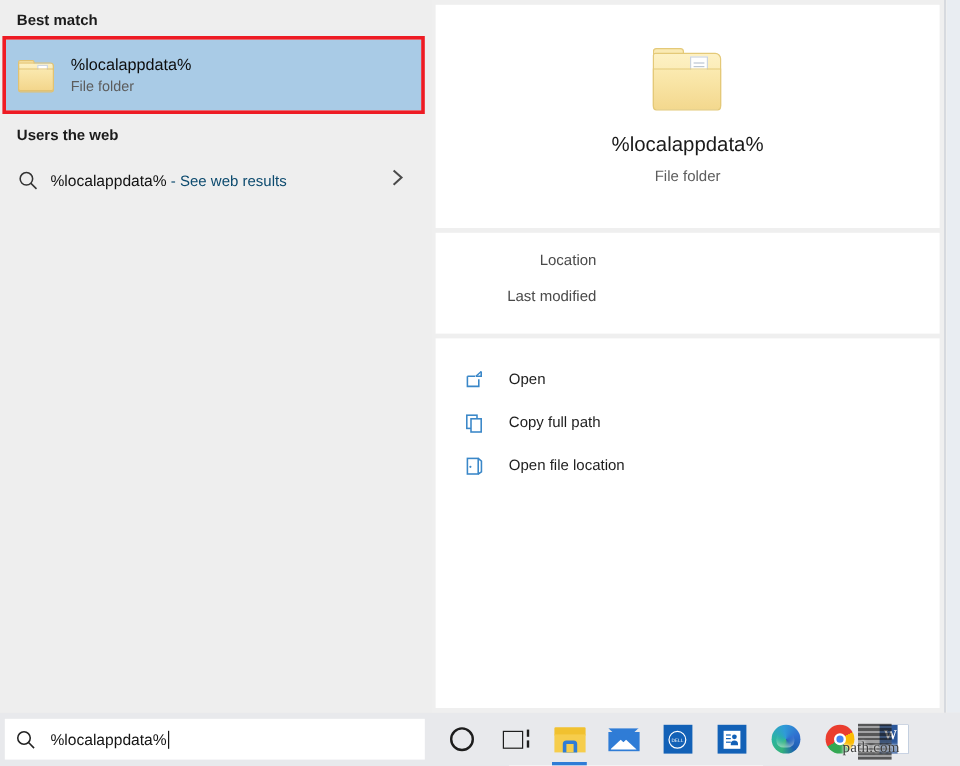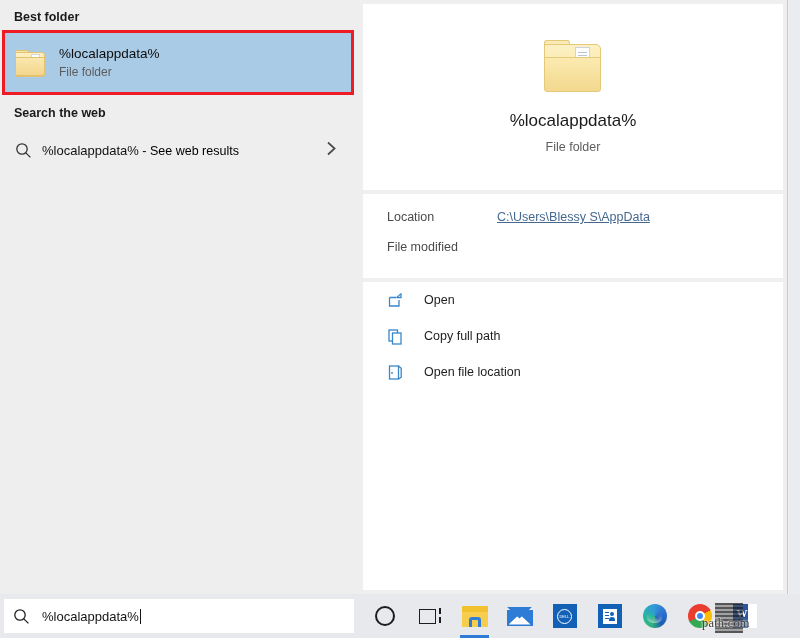--- a/index.html
+++ b/index.html
@@ -155,21 +155,21 @@
     align-items: center;
     justify-content: center;
   }
   #web-row .label {
     margin-left: 7px;
     font-size: 13px;
     color: #121212;
     white-space: nowrap;
   }
   #web-row .label .dim {
-    color: #000000;
+    color: #0c4a6e;
     font-size: 12.5px;
   }
   #web-chevron {
     position: absolute;
     right: 14px;
     top: 50%;
     transform: translateY(-50%);
     font-size: 15px;
     color: #4a4a4a;
   }
@@ -207,21 +207,21 @@
     justify-content: center;
   }
   #card-details {
     top: 194px;
     height: 84px;
     padding: 16px 0 0 24px;
   }
   #card-actions {
     top: 282px;
     height: 308px;
-    padding: 8px 0 0 24px;
+    padding: 24px 0 0 24px;
   }
 
   
   .folder-lg {
     position: relative;
     width: 58px;
     height: 52px;
     margin-bottom: 18px;
   }
   .folder-lg .back {
@@ -283,20 +283,21 @@
   .detail-row {
     display: flex;
     align-items: flex-start;
     margin-bottom: 16px;
     font-size: 12.5px;
   }
   .detail-label {
     width: 110px;
     color: #4a4a4a;
     flex: 0 0 auto;
+    text-align: right;
   }
   .detail-value {
     color: #46688f;
     text-decoration: underline;
   }
   .detail-value.empty { text-decoration: none; }
 
   .action-row {
     display: flex;
     align-items: center;
@@ -560,36 +561,36 @@
     opacity: .85;
   }
 </style>
 </head>
 <body>
 
 <div id="screen">
 
   <div id="left-pane">
 
-    <div class="section-header" id="best-match-header">Best folder</div>
+    <div class="section-header" id="best-match-header">Best match</div>
 
     <div id="best-match-row">
       <div class="folder-sm">
         <div class="tab"></div>
         <div class="back"></div>
         <div class="paper"></div>
         <div class="front"></div>
       </div>
       <div class="texts">
         <div id="best-match-title">%localappdata%</div>
         <div id="best-match-sub">File folder</div>
       </div>
     </div>
 
-    <div class="section-header" id="search-web-header">Search the web</div>
+    <div class="section-header" id="search-web-header">Users the web</div>
 
     <div id="web-row">
       <div class="magnifier">
         <svg width="17" height="17" viewBox="0 0 17 17" aria-hidden="true">
           <circle cx="7" cy="7" r="5.2" fill="none" stroke="#333" stroke-width="1.3"></circle>
           <line x1="10.6" y1="10.6" x2="15.4" y2="15.4" stroke="#333" stroke-width="1.3"></line>
         </svg>
       </div>
       <div class="label">
         <span>%localappdata%</span><span class="dim"> - See web results</span>
@@ -619,24 +620,23 @@
         </div>
         <div class="front"></div>
       </div>
       <div id="preview-title">%localappdata%</div>
       <div id="preview-sub">File folder</div>
     </div>
 
     <div class="card" id="card-details">
       <div class="detail-row">
         <div class="detail-label">Location</div>
-        <div class="detail-value">C:\Users\Blessy S\AppData</div>
       </div>
       <div class="detail-row">
-        <div class="detail-label">File modified</div>
+        <div class="detail-label">Last modified</div>
         <div class="detail-value empty"></div>
       </div>
     </div>
 
     <div class="card" id="card-actions">
 
       <div class="action-row">
         <div class="action-icon">
           <svg width="17" height="17" viewBox="0 0 17 17" aria-hidden="true">
             <path d="M2.5 5.5 H9 M2.5 5.5 V14 H12 V8" fill="none" stroke="#3a87c8" stroke-width="1.3"></path>

